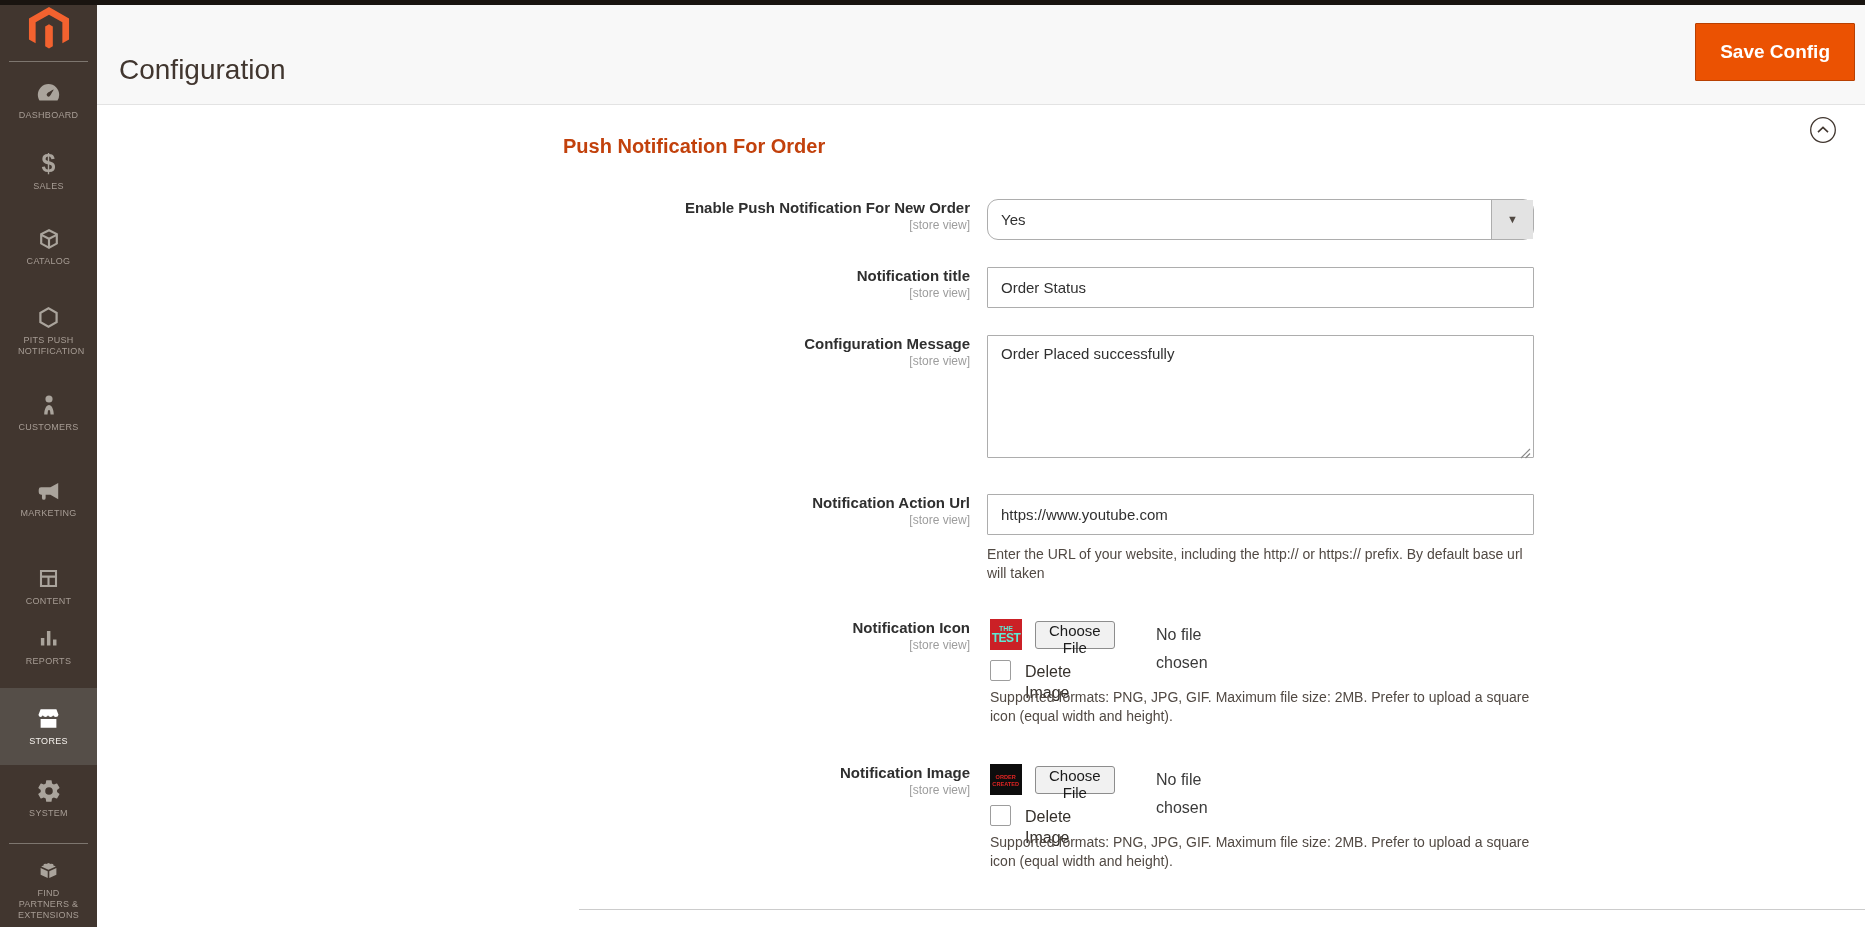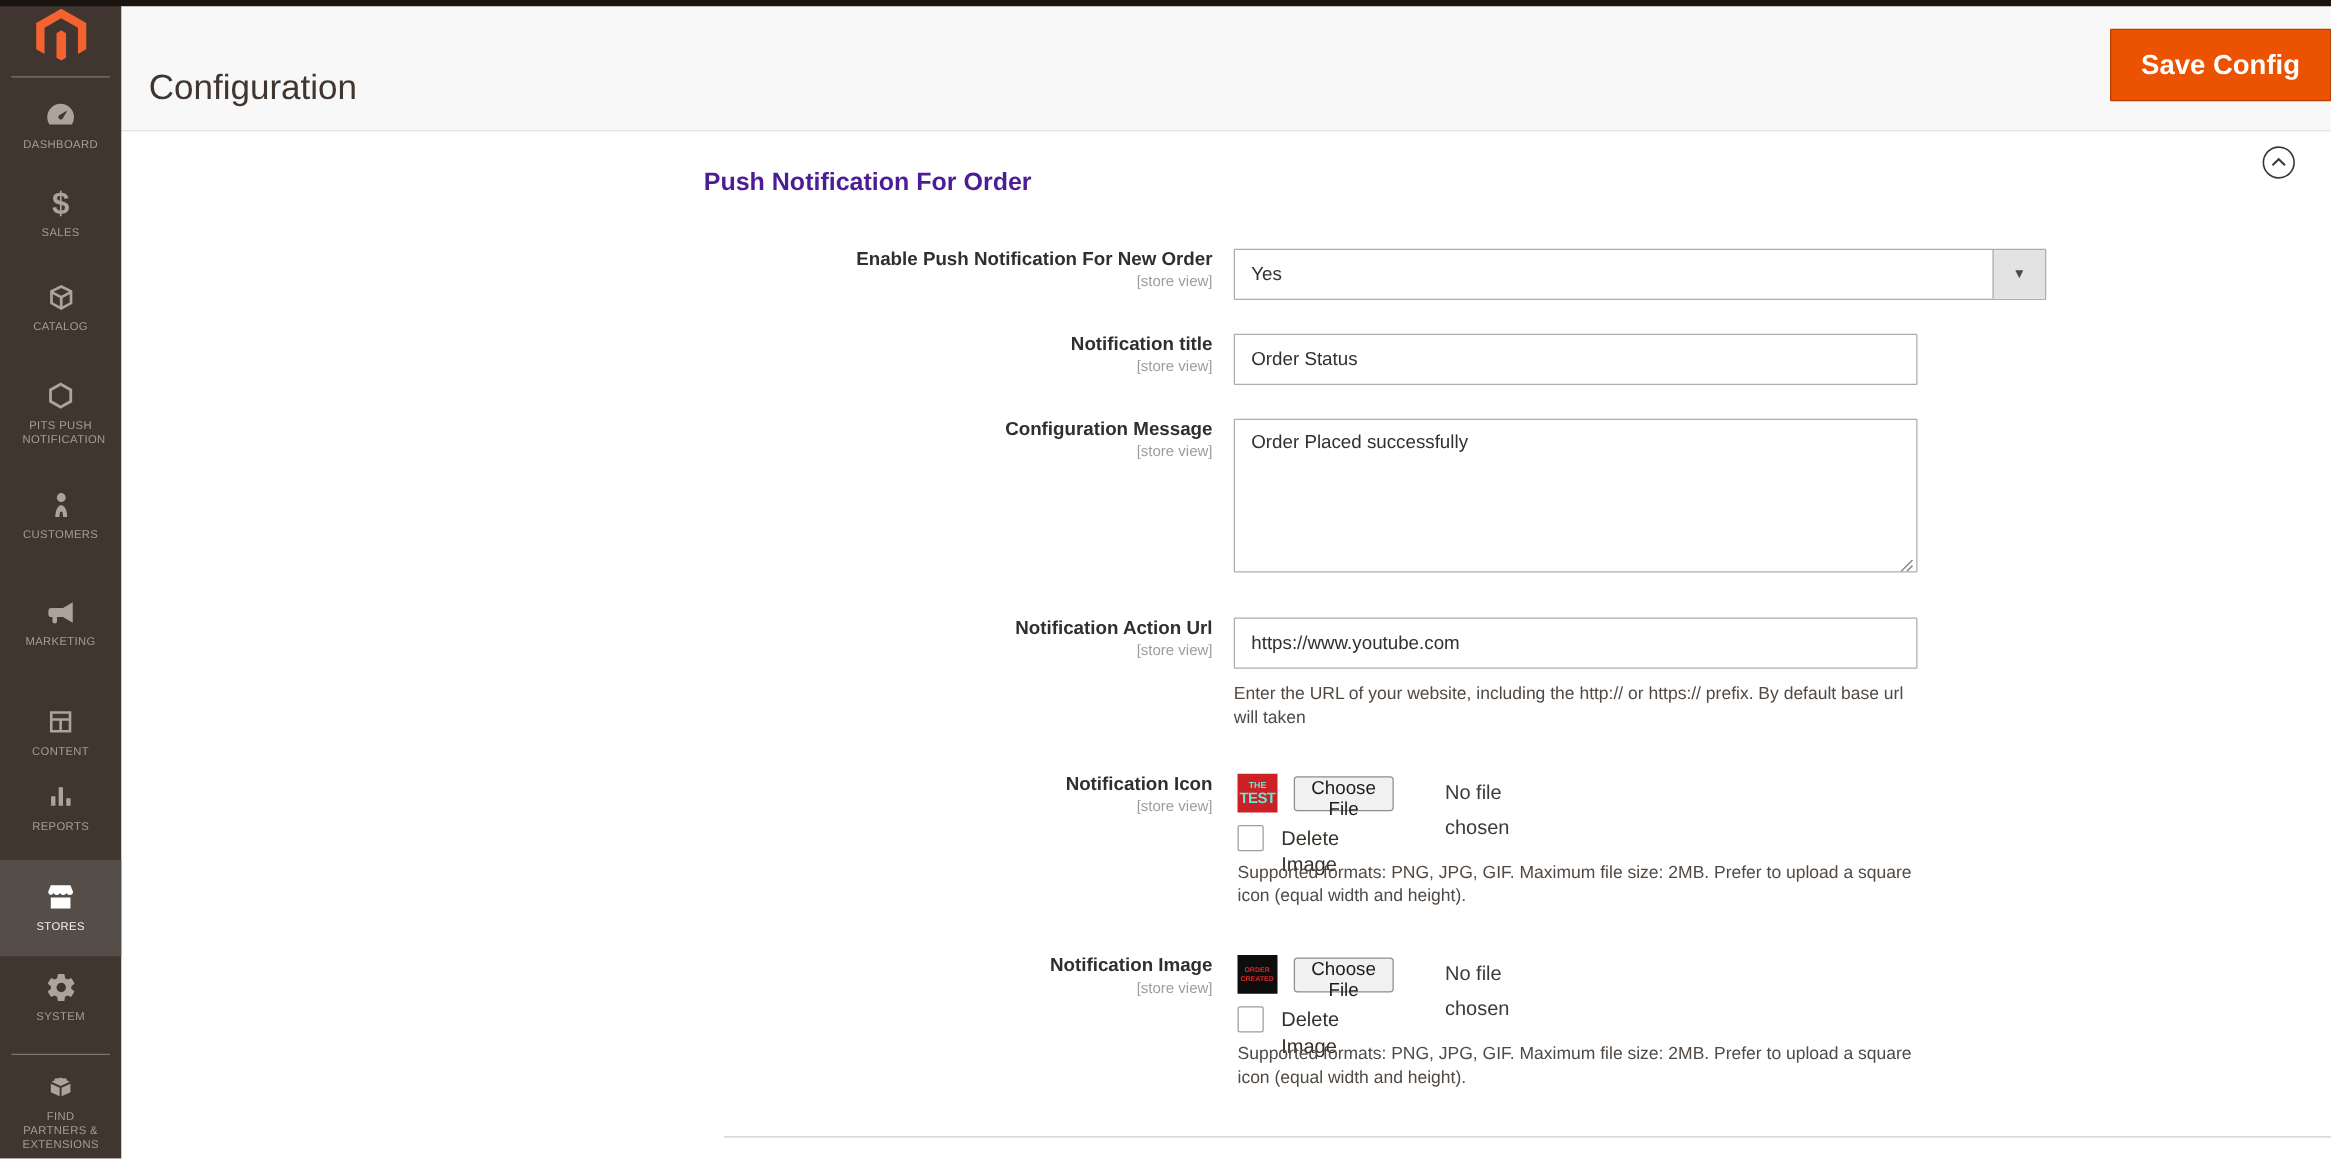--- a/index.html
+++ b/index.html
@@ -20,43 +20,43 @@
   .nav-item .nav-icon svg{vertical-align:middle;}
   .nav-item .nav-label{display:block;margin-top:4px;font-size:9px;line-height:11px;letter-spacing:.3px;padding:0 18px;}
   .nav-item.selected{background:#554e48;color:#f7f3ee;}
   .nav-item.selected .nav-icon{color:#ffffff;}
   .dollar{font-size:25px;font-weight:bold;line-height:28px;}
 
   
   .header{position:absolute;left:97px;right:0;top:5px;height:100px;background:#f8f8f8;border-bottom:1px solid #e3e3e3;z-index:10;}
   .page-title{position:absolute;left:22px;top:30px;font-size:28px;font-weight:400;color:#41362f;}
   .save-btn{
-    position:absolute;right:0;top:18px;height:58px;min-width:154px;
+    position:absolute;right:10px;top:18px;height:58px;min-width:154px;
     background:#eb5202;color:#fff;font-family:"Liberation Sans",sans-serif;
-    font-size:22px;font-weight:bold;border:1px solid #b84002;border-radius:1px;
+    font-size:19px;font-weight:bold;border:1px solid #b84002;border-radius:1px;
     padding:0 24px;cursor:pointer;
   }
 
   
-  .section-title{position:absolute;left:563px;top:118px;font-size:20px;font-weight:600;color:#4c1d95;}
+  .section-title{position:absolute;left:563px;top:118px;font-size:20px;font-weight:600;color:#c2410c;}
   .collapse-btn{position:absolute;left:1809px;top:116px;width:28px;height:28px;background:none;border:none;padding:0;cursor:pointer;}
 
   
   .row{position:absolute;left:0;right:0;}
   .label-col{position:absolute;left:483px;width:487px;text-align:right;padding-top:4px;}
   .field-label{font-size:15px;font-weight:600;color:#2f2f2f;line-height:18px;}
   .scope{font-size:12px;color:#9d9d9d;line-height:15px;margin-top:1px;}
   .ctrl-col{position:absolute;left:987px;}
 
   input.text-input{
     width:547px;height:41px;border:1px solid #adadad;border-radius:1px;background:#fff;
     font-family:"Liberation Sans",sans-serif;font-size:15px;color:#303030;padding:0 13px;outline:none;
   }
   .select{
-    position:relative;width:650px;height:41px;border:1px solid #adadad;border-radius:1px;background:#fff;cursor:pointer;
+    position:relative;width:547px;height:41px;border:1px solid #adadad;border-radius:11px;background:#fff;cursor:pointer;
   }
   .select .select-value{position:absolute;left:13px;top:0;line-height:39px;font-size:15px;color:#303030;}
   .select .select-arrow{
     position:absolute;right:0;top:0;width:42px;height:39px;background:#e3e3e3;border-left:1px solid #adadad;
     text-align:center;line-height:39px;font-size:11px;color:#514943;
   }
   textarea.textarea{
     width:547px;height:123px;border:1px solid #adadad;border-radius:1px;background:#fff;resize:none;
     font-family:"Liberation Sans",sans-serif;font-size:15px;color:#303030;padding:9px 13px;outline:none;
   }

